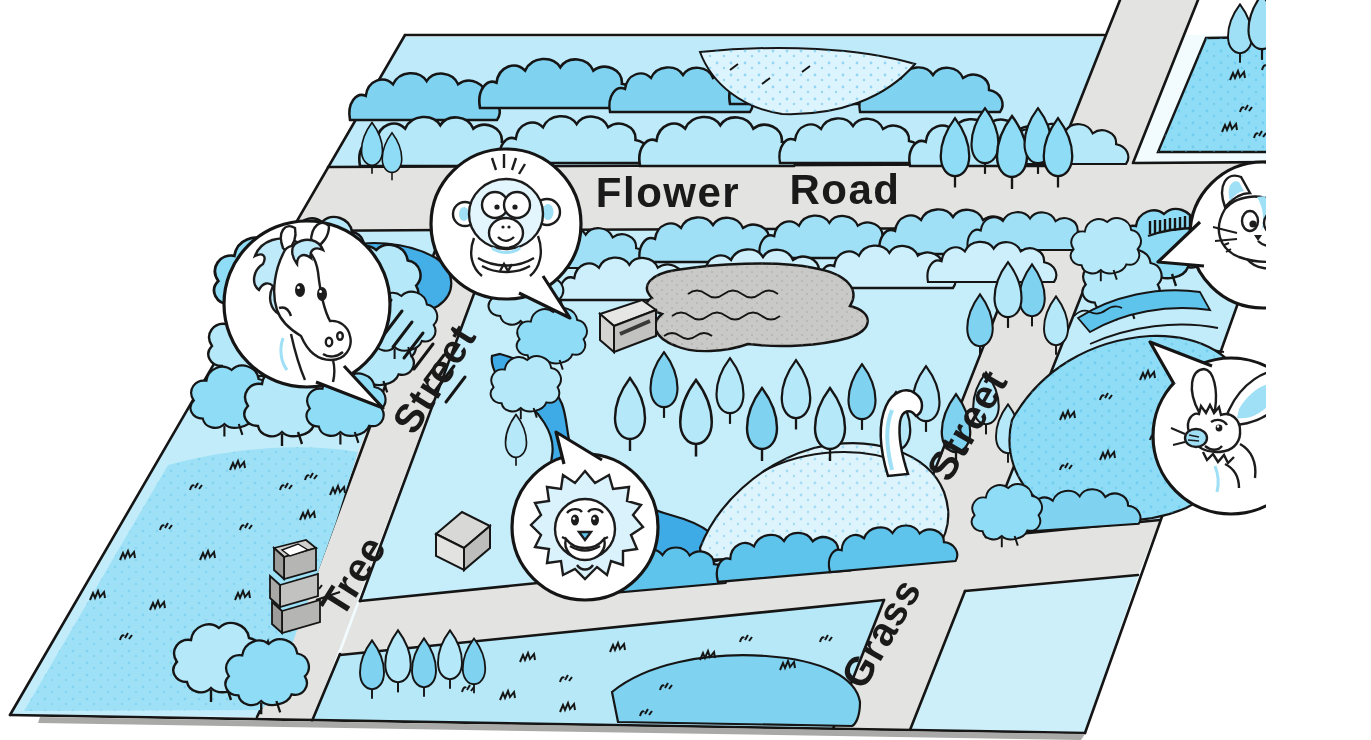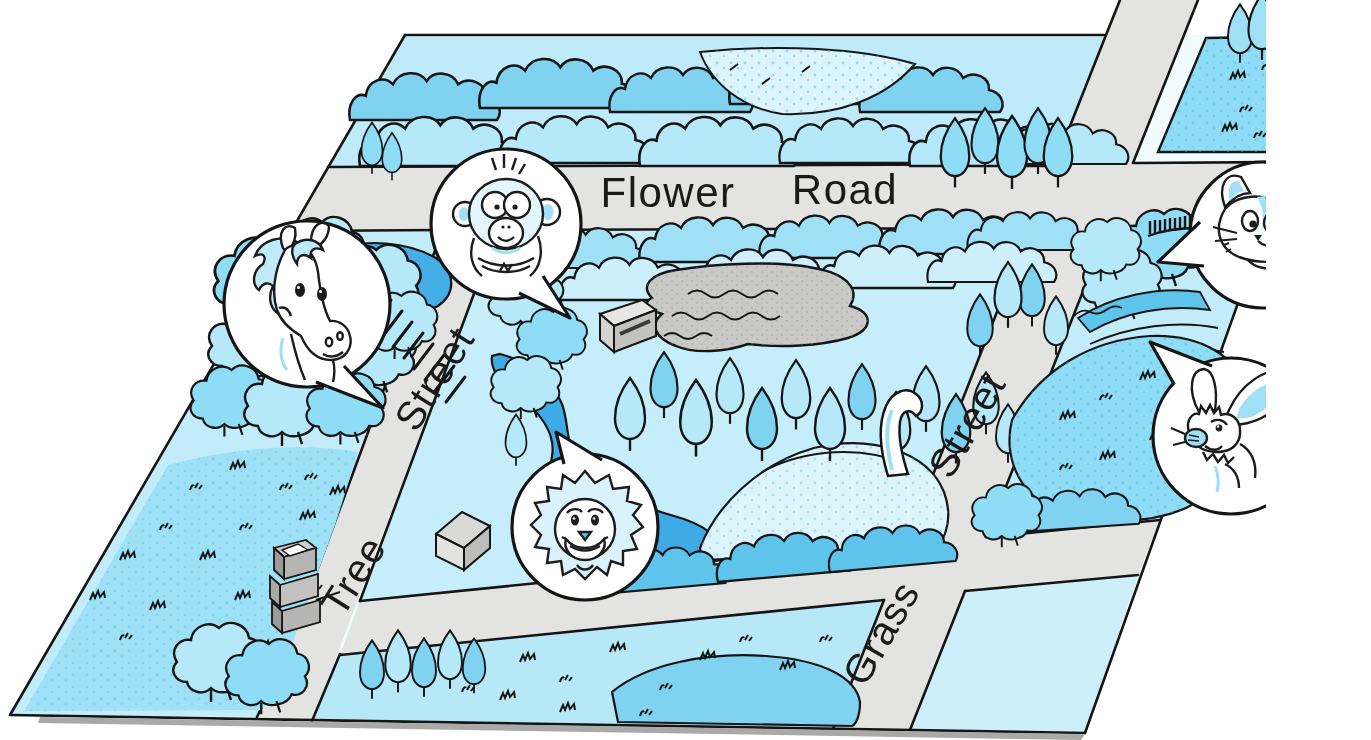--- a/index.html
+++ b/index.html
@@ -1,16 +1,16 @@
 <!DOCTYPE html>
 <html><head>
 <meta charset="utf-8">
 <style>
   html,body{margin:0;padding:0;background:#ffffff;}
-  .stage{position:relative;width:1266px;height:740px;background:#ffffff;overflow:hidden;}
+  .stage{position:relative;width:1266px;height:740px;background:#ffffff;overflow:hidden;font-weight:bold;}
   svg{display:block;}
   text.street{font-family:"Liberation Sans",sans-serif;font-size:42px;fill:#1a1a1a;letter-spacing:1.5px;}
   text.street-v{font-family:"Liberation Sans",sans-serif;font-size:40px;fill:#1a1a1a;letter-spacing:1px;}
 </style>
 </head>
 <body>
 
 <div class="stage">
 <svg width="1371" height="740" viewBox="0 0 1371 740">
   <defs>

